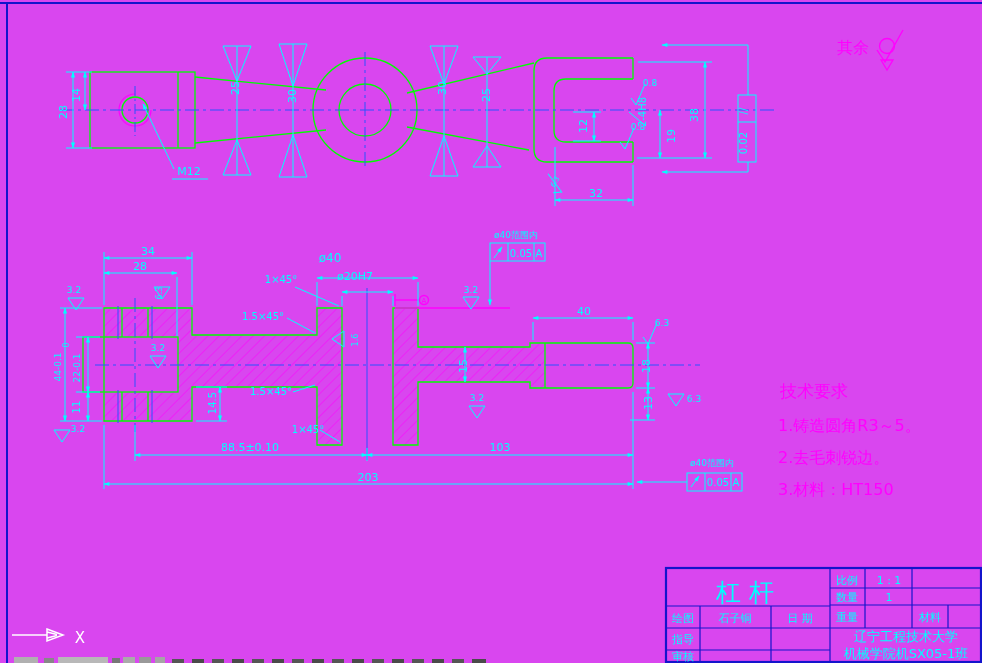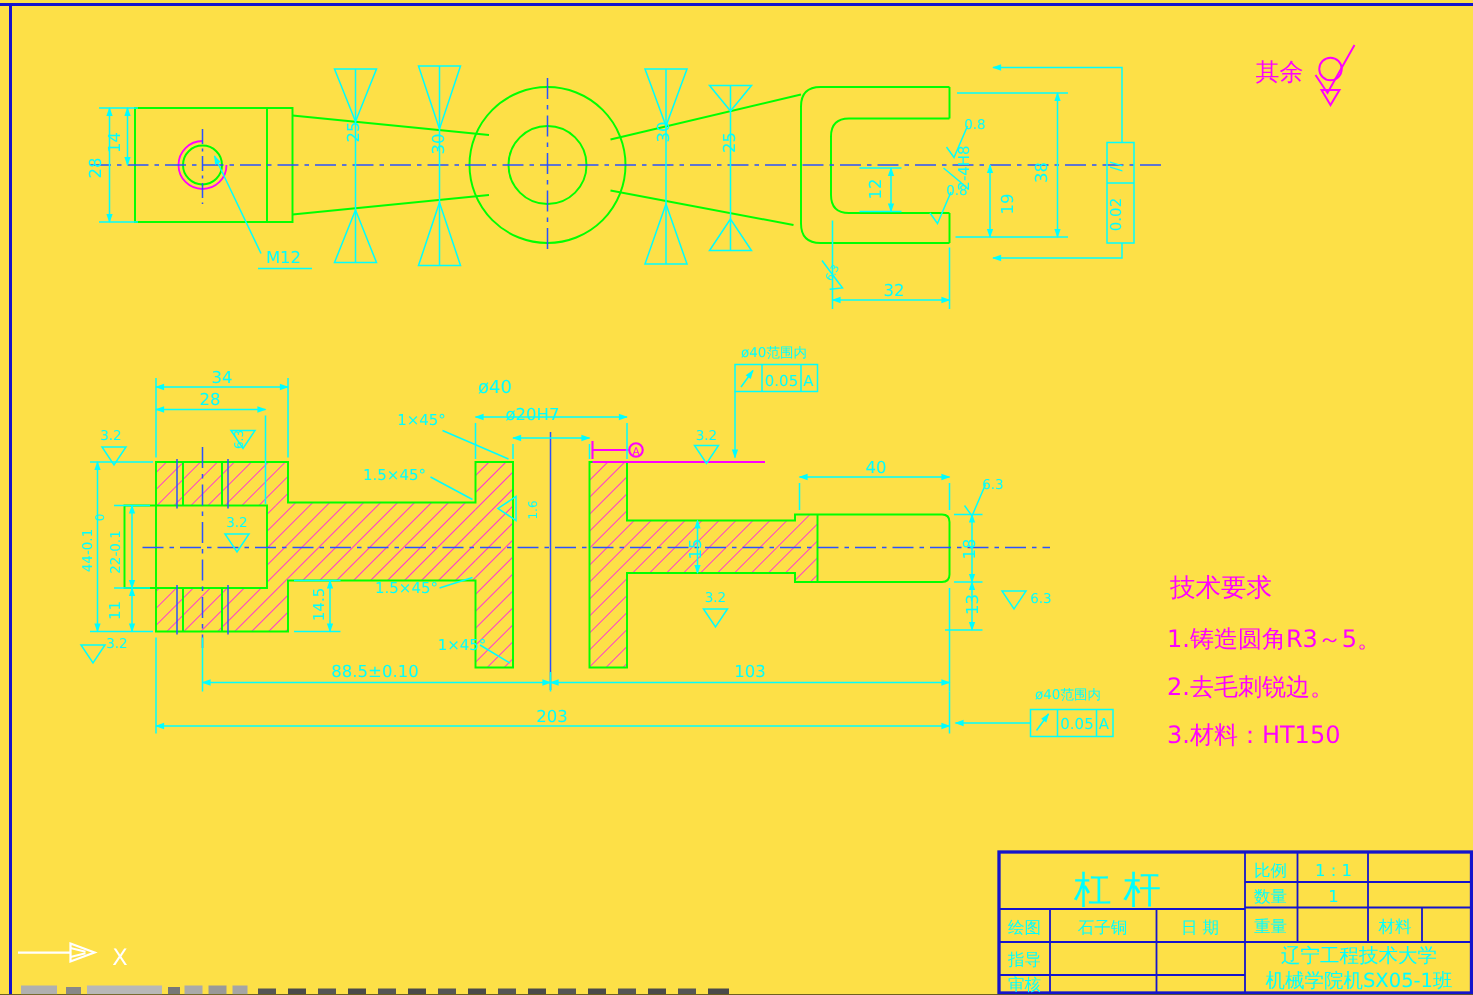--- a/index.html
+++ b/index.html
@@ -1,16 +1,16 @@
 <!DOCTYPE html>
 <html><head>
 <meta charset="utf-8">
 <style>
   html,body{margin:0;padding:0;background:#000;}
-  #stage{position:relative;width:982px;height:663px;background:#fde047;overflow:hidden;}
+  #stage{position:relative;width:982px;height:663px;background:#d946ef;overflow:hidden;}
   svg{position:absolute;left:0;top:0;}
   text{font-family:"DejaVu Sans",sans-serif;}
 </style>
 </head>
 <body>
 
 <div id="stage">
 <svg width="982" height="663" viewBox="0 0 982 663">
   <defs>
     <pattern id="hatch" width="8" height="8" patternUnits="userSpaceOnUse" patternTransform="rotate(45)">

